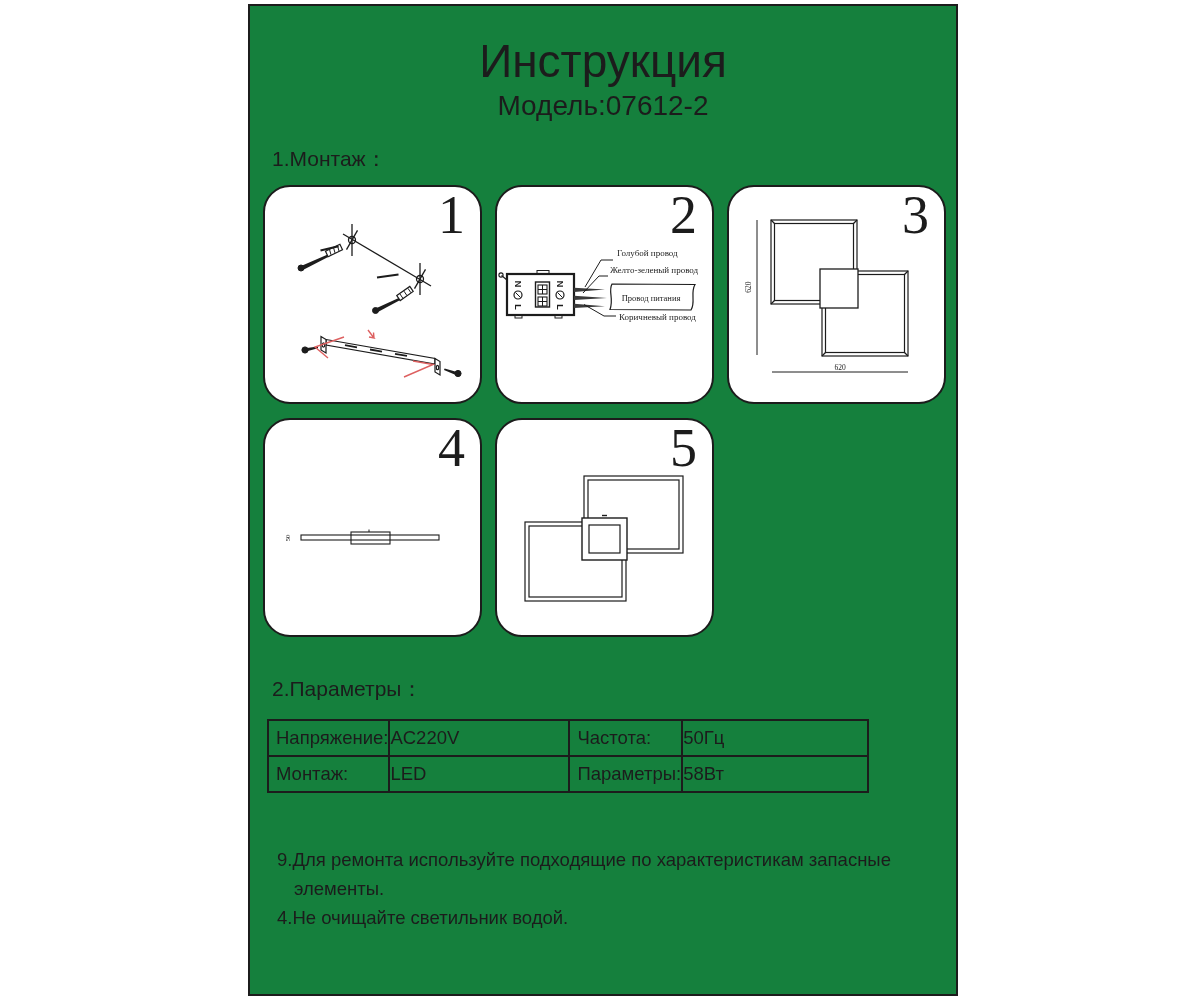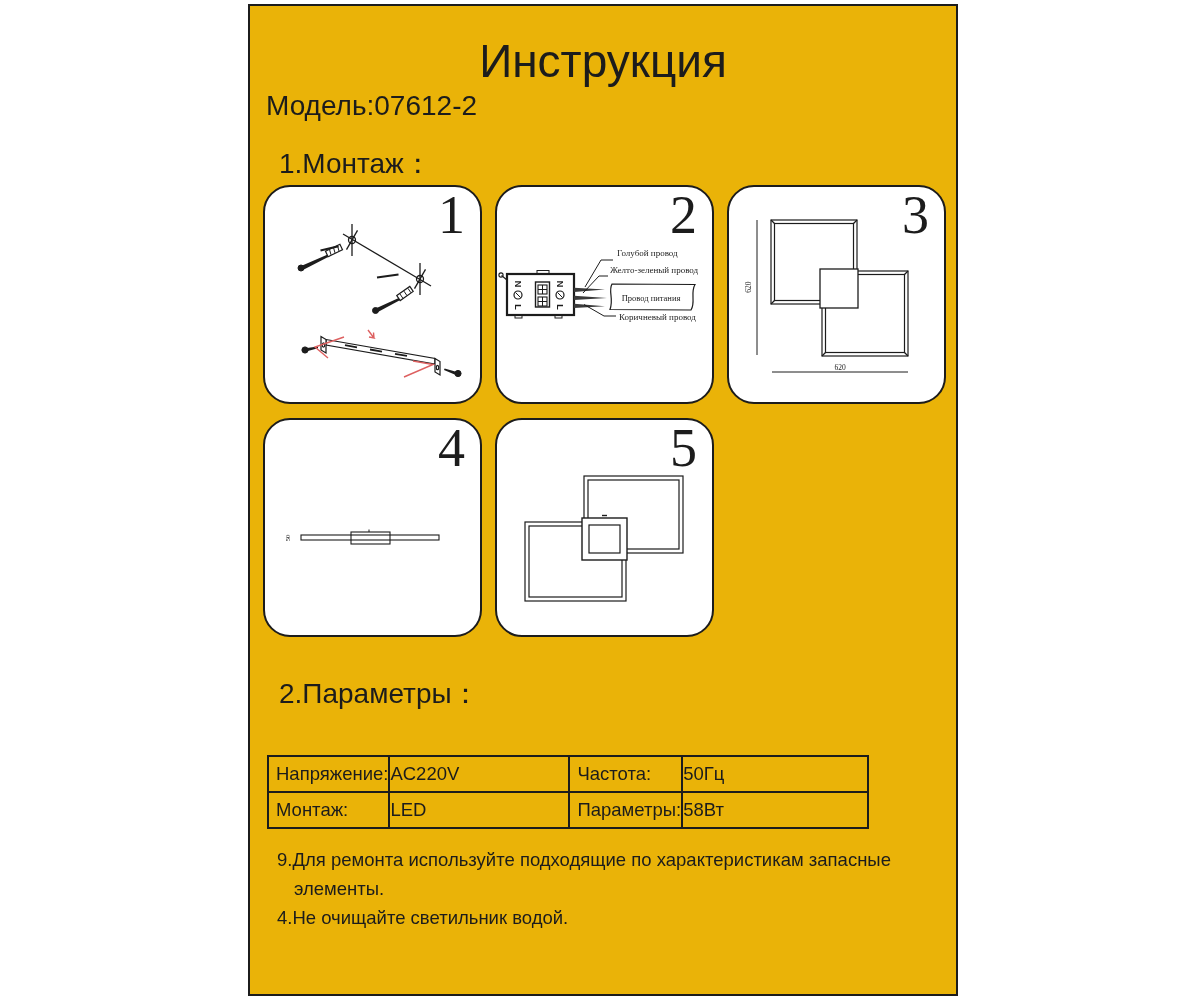--- a/index.html
+++ b/index.html
@@ -2,43 +2,43 @@
 <html style="--ink: #1c1c1c; --accent-red: #dd6060;"><head>
 <meta charset="utf-8">
 <style>
   html,body{margin:0;padding:0}
   body{
     width:1200px;height:1000px;background:#ffffff;position:relative;overflow:hidden;
     font-family:"Liberation Sans",sans-serif;color:var(--ink,#1a1a1a);
   }
   .page{
     position:absolute;left:248px;top:4px;width:706px;height:988px;
-    border:2px solid var(--ink,#1a1a1a);background:#eab308;
+    border:2px solid var(--ink,#1a1a1a);background:#15803d;
   }
   .title{position:absolute;top:30px;left:0;right:0;text-align:center;font-size:46px;line-height:1.1}
-  .model{position:absolute;top:84px;left:16px;right:0;font-size:28px}
-  .heading{position:absolute;left:29px;font-size:28px;white-space:nowrap}
+  .model{position:absolute;top:84px;left:0;right:0;text-align:center;font-size:28px}
+  .heading{position:absolute;left:22px;font-size:21px;white-space:nowrap}
   #h-montage{top:139px}
   #h-params{top:669px}
   #h-notes{top:806px}
 
   .dbox{position:absolute;width:215px;height:215px;border:2px solid var(--ink,#1a1a1a);border-radius:27px;background:#fff}
   #box1{left:13px;top:179px}
   #box2{left:245px;top:179px}
   #box3{left:477px;top:179px}
   #box4{left:13px;top:412px}
   #box5{left:245px;top:412px}
   .dnum{position:absolute;top:0px;right:15px;font-family:"Liberation Serif",serif;font-size:54px;line-height:1.05}
   .dbox svg{position:absolute;left:0;top:0;width:211px;height:211px;color:var(--ink,#1a1a1a)}
 
   .st{font-family:"Liberation Serif",serif;fill:var(--ink,#1a1a1a)}
   .nl{font-family:"Liberation Sans",sans-serif;font-weight:bold;fill:var(--ink,#1a1a1a);font-size:9px}
   .red{stroke:var(--accent-red,#dd6060)}
 
-  table.params{position:absolute;left:17px;top:749px;border-collapse:collapse;table-layout:fixed}
+  table.params{position:absolute;left:17px;top:713px;border-collapse:collapse;table-layout:fixed}
   table.params td{border:2px solid var(--ink,#1a1a1a);font-size:18.5px;height:34px;padding:0;overflow:hidden;white-space:nowrap}
   table.params td.lbl{padding-left:7px;text-align:left}
   table.params td.val{text-align:left}
 
   .notes{position:absolute;left:27px;top:840px;width:668px;font-size:18.5px;line-height:28.8px}
   .note-item{padding-left:17px;text-indent:-17px}
 </style>
 </head>
 <body>
 

